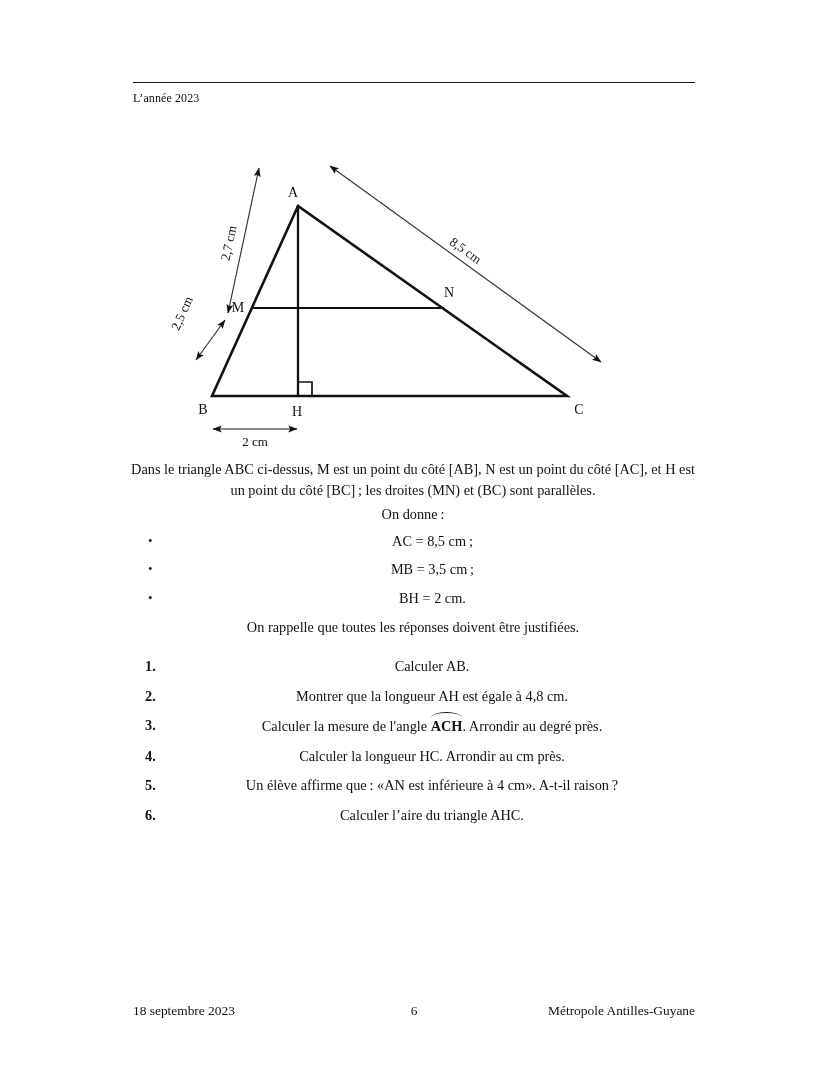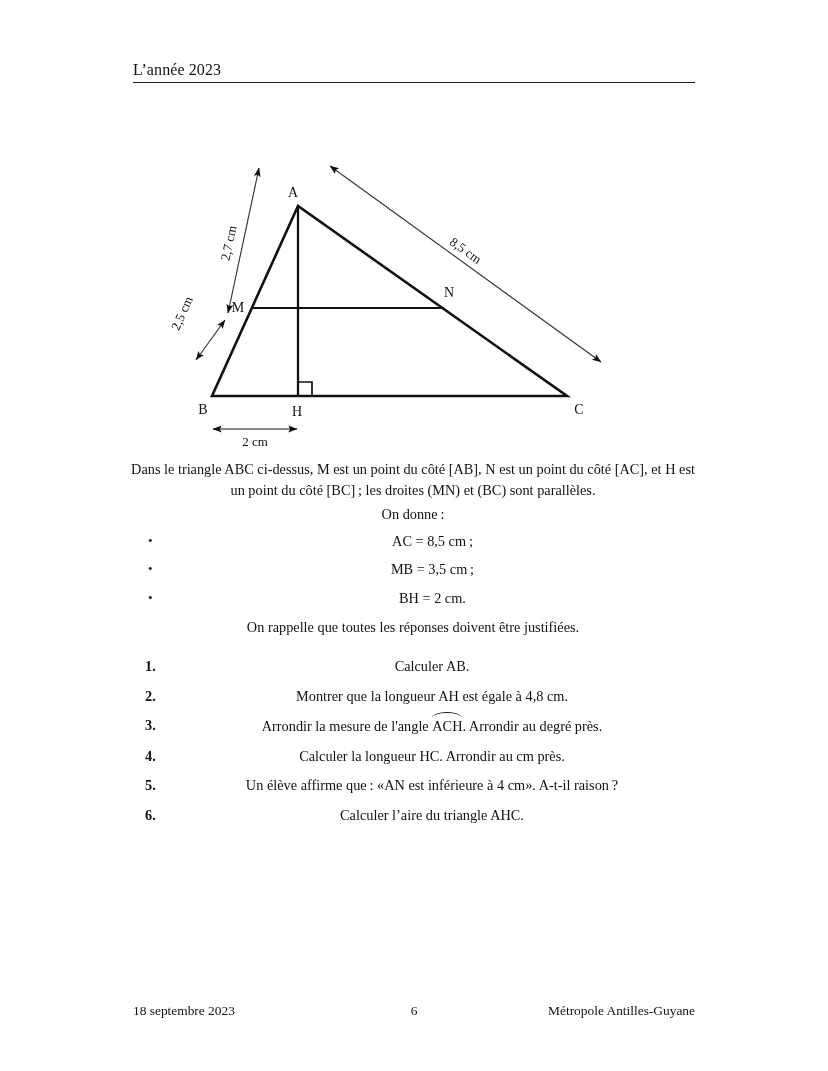--- a/index.html
+++ b/index.html
@@ -23,23 +23,24 @@
   }
 
   
   .header {
     position: absolute;
     left: 133px;
     top: 62px;
     width: 562px;
   }
   .header-title {
-    font-size: 16px;
+    font-size: 12px;
     line-height: 16px;
     letter-spacing: .1px;
+    margin-top: 28px;
   }
   .header-rule {
     position: absolute;
     left: 133px;
     top: 82px;
     width: 562px;
     height: 0;
     border-top: 1.6px solid #1a1a1a;
   }
 
@@ -109,20 +110,21 @@
     left: 14px;
     top: 0;
     font-weight: bold;
   }
 
   
   .angle {
     position: relative;
     display: inline-block;
     padding-top: 1px;
+    font-weight: bold;
   }
   .angle .arc {
     position: absolute;
     left: 0;
     right: 0;
     top: -4px;
     height: 6px;
     border-top: 1.1px solid #111;
     border-radius: 60% 60% 0 0 / 100% 100% 0 0;
   }
@@ -225,21 +227,21 @@
       <li>
         <span class="q-num">1.</span>
         <span>Calculer AB.</span>
       </li>
       <li>
         <span class="q-num">2.</span>
         <span>Montrer que la longueur AH est égale à 4,8 cm.</span>
       </li>
       <li>
         <span class="q-num">3.</span>
-        <span>Arrondir la mesure de l'angle </span><span class="angle"><span class="arc"></span><span>ACH</span></span><span>. Arrondir au degré près.</span>
+        <span>Calculer la mesure de l'angle </span><span class="angle"><span class="arc"></span><span>ACH</span></span><span>. Arrondir au degré près.</span>
       </li>
       <li>
         <span class="q-num">4.</span>
         <span>Calculer la longueur HC. Arrondir au cm près.</span>
       </li>
       <li>
         <span class="q-num">5.</span>
         <span>Un élève affirme que : «AN est inférieure à 4 cm». A-t-il raison ?</span>
       </li>
       <li>

